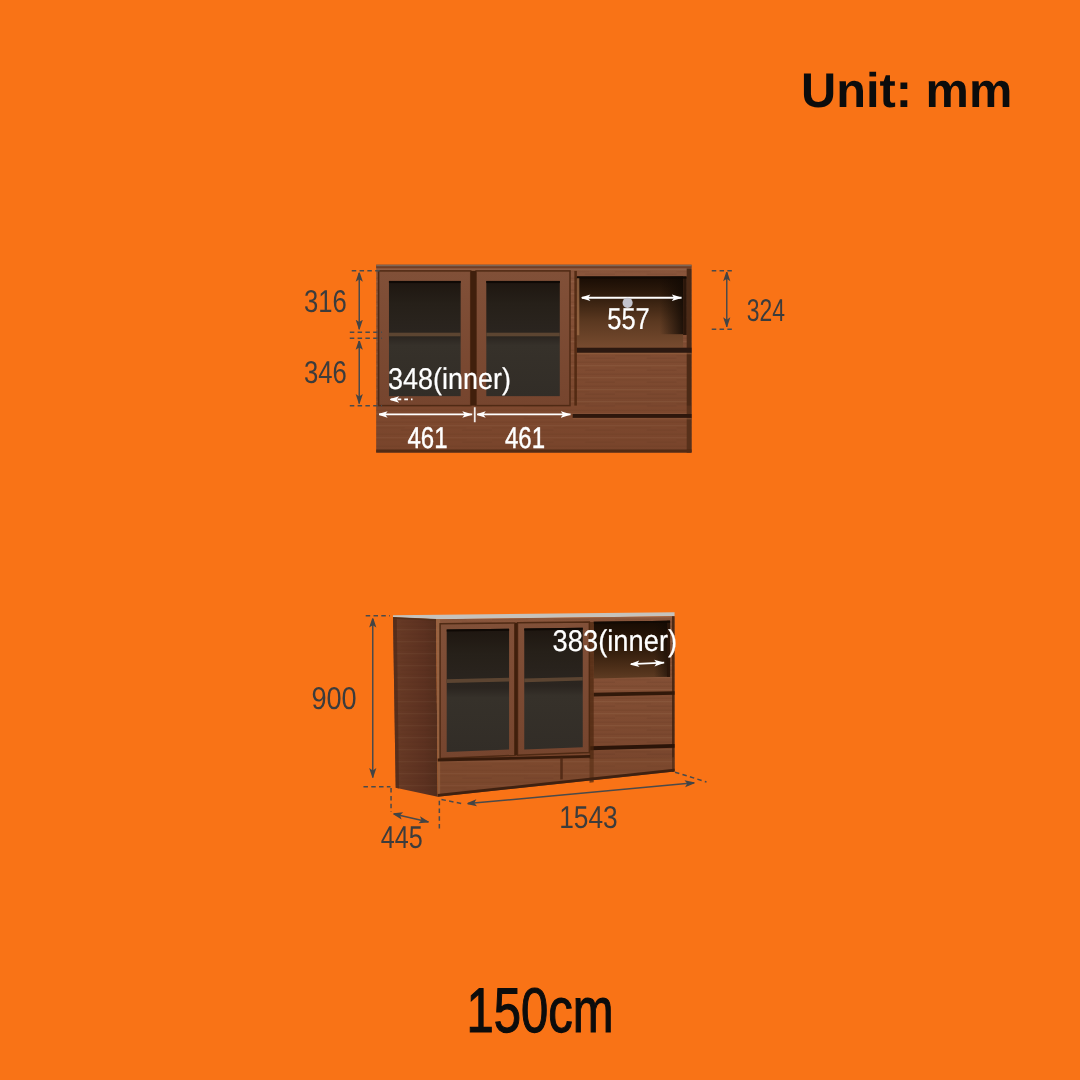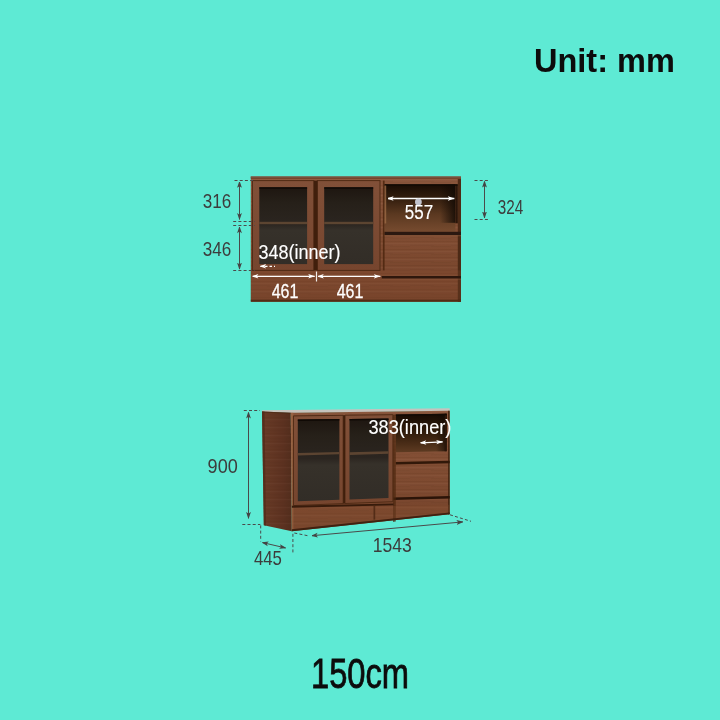--- a/index.html
+++ b/index.html
@@ -1,16 +1,16 @@
 <!DOCTYPE html>
 <html><head>
 <meta charset="utf-8">
 <style>
   html,body{margin:0;padding:0;background:#ffffff;}
-  .stage{position:relative;width:720px;height:720px;background:#5eead4;overflow:hidden;}
+  .stage{position:relative;width:720px;height:720px;background:#f97316;overflow:hidden;}
   svg{position:absolute;left:0;top:0;}
   text{font-family:"Liberation Sans",sans-serif;}
 </style>
 </head>
 <body>
 <div class="stage">
 <svg width="720" height="720" viewBox="0 0 720 720">
 <defs>
   <linearGradient id="woodFront" x1="0" y1="0" x2="0" y2="1">
     <stop offset="0" stop-color="#8a563c"></stop>

